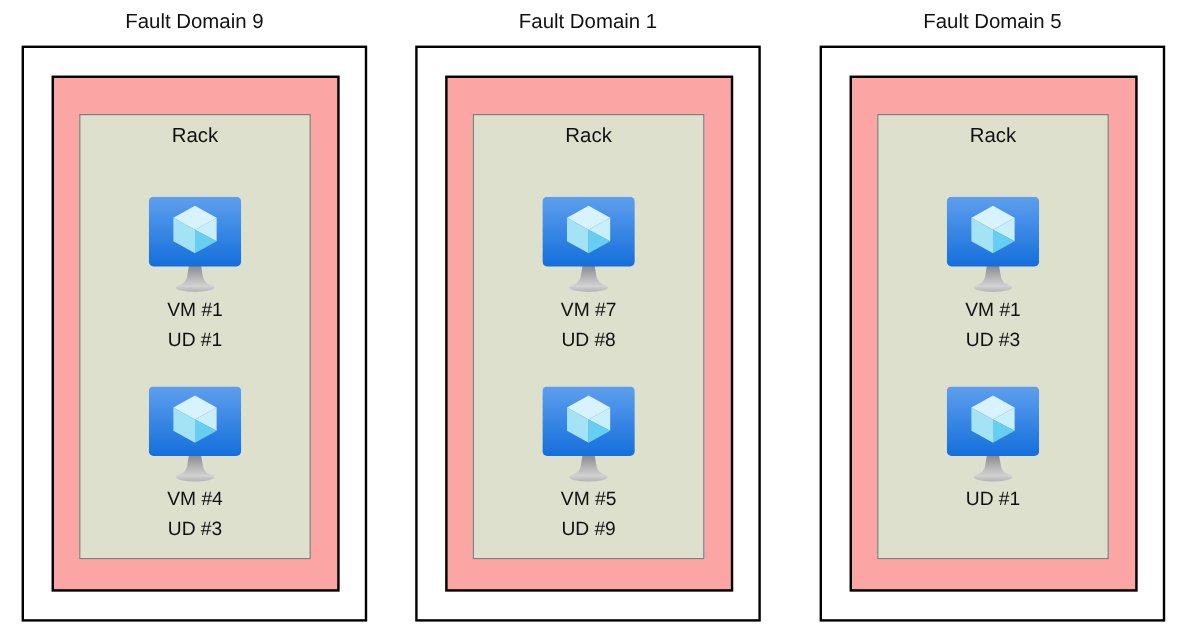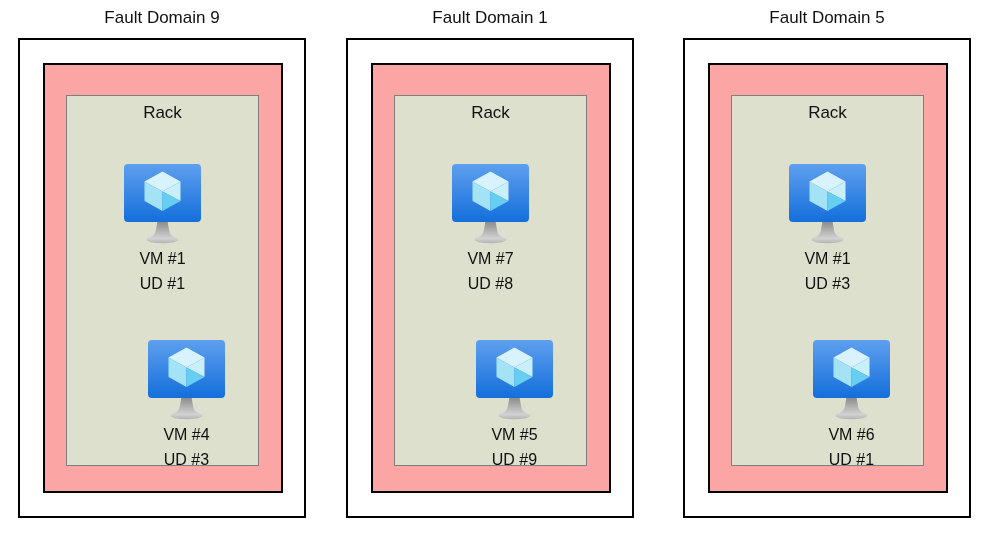--- a/index.html
+++ b/index.html
@@ -65,21 +65,21 @@
     line-height: 22px;
     color: #111111;
   }
   .vm-unit {
     position: absolute;
     left: 0;
     width: 100%;
     text-align: center;
   }
   .vm-unit-1 { top: 68px; }
-  .vm-unit-2 { top: 244px; margin-left: 24px; }
+  .vm-unit-2 { top: 226px; }
   .vm-icon {
     display: block;
     width: 77px;
     height: 80px;
     margin: 0 auto 2px auto;
   }
   .vm-label, .ud-label {
     font-size: 16px;
     line-height: 25px;
     color: #111111;
@@ -176,19 +176,18 @@
           <svg class="vm-icon">
               <use href="#vm-symbol"></use>
             </svg>
           <div class="vm-label">VM #1</div>
           <div class="ud-label">UD #3</div>
         </div>
         <div class="vm-unit vm-unit-2">
           <svg class="vm-icon">
               <use href="#vm-symbol"></use>
             </svg>
-          <div class="vm-label">VM #6</div>
           <div class="ud-label">UD #1</div>
         </div>
       </div>
     </div>
   </div>
 </div>
 
 </body></html>

